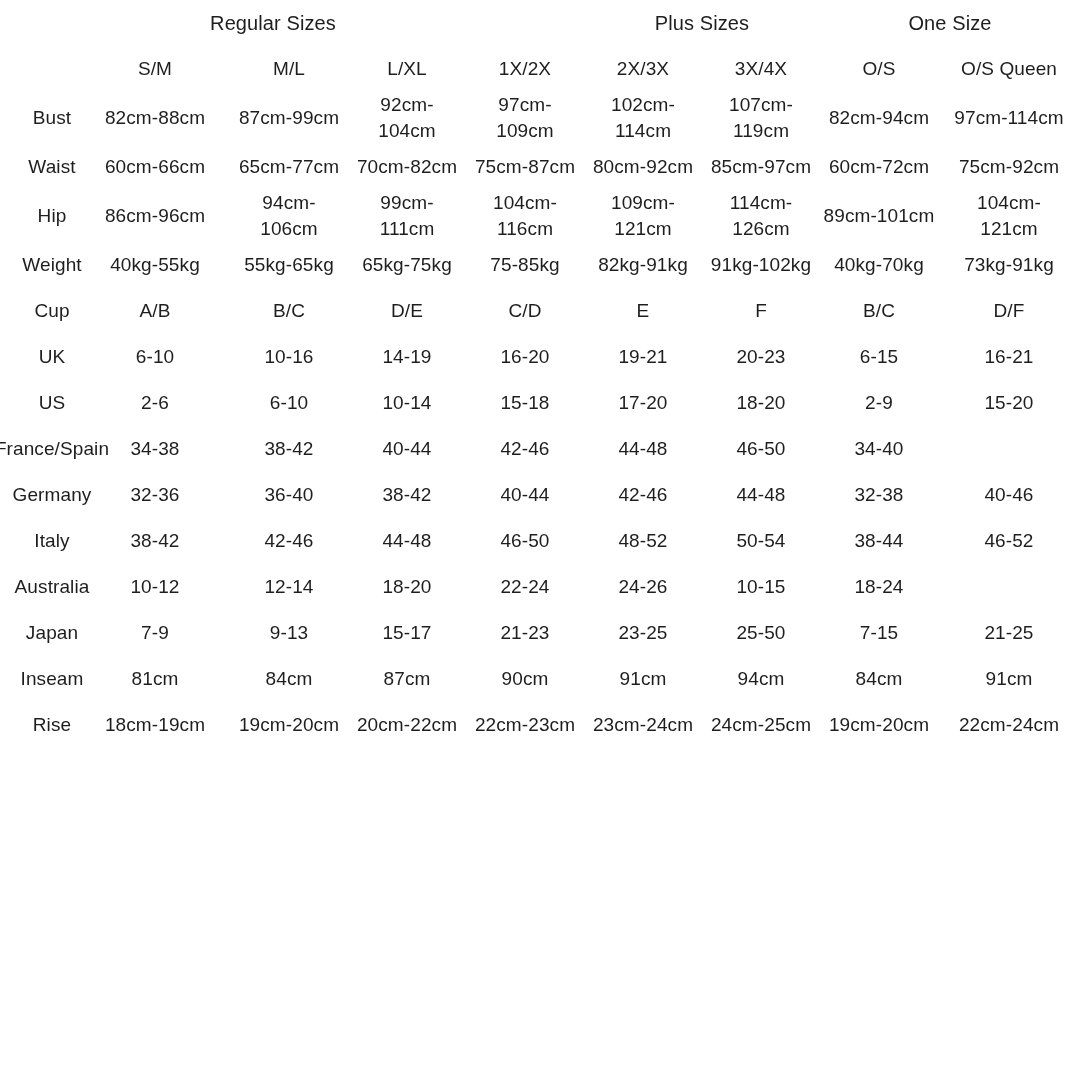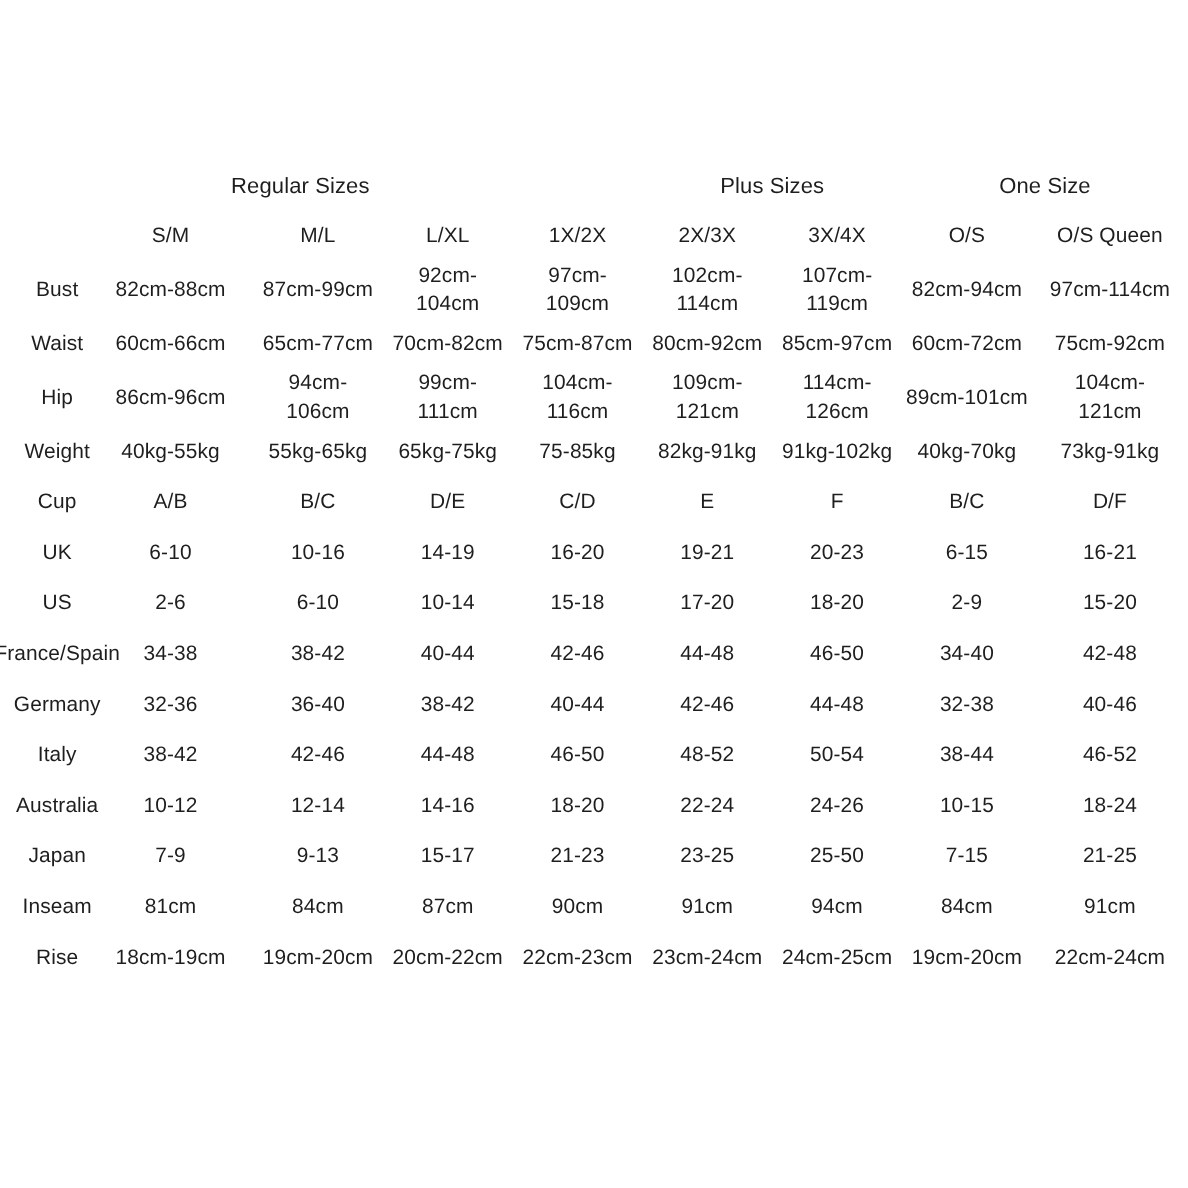--- a/index.html
+++ b/index.html
@@ -11,21 +11,20 @@
     background: #ffffff;
   }
   body {
     font-family: "Liberation Sans", "DejaVu Sans", sans-serif;
     color: #1e1e1e;
     font-size: 19px;
     font-weight: 500;
     letter-spacing: 0.1px;
   }
   .chart-wrap {
-    padding-top: 146px;
     width: 1080px;
   }
   .row {
     display: grid;
     grid-template-columns: 80px 150px 118px 118px 118px 118px 118px 118px 142px;
     min-height: 46px;
   }
   .cell {
     display: flex;
     align-items: center;
@@ -159,21 +158,20 @@
       </div>
       <div class="row">
         <div class="cell label-cell">France/Spain</div>
         <div class="cell">34-38</div>
         <div class="cell">38-42</div>
         <div class="cell">40-44</div>
         <div class="cell">42-46</div>
         <div class="cell">44-48</div>
         <div class="cell">46-50</div>
         <div class="cell">34-40</div>
-        <div class="cell">42-48</div>
       </div>
       <div class="row">
         <div class="cell label-cell">Germany</div>
         <div class="cell">32-36</div>
         <div class="cell">36-40</div>
         <div class="cell">38-42</div>
         <div class="cell">40-44</div>
         <div class="cell">42-46</div>
         <div class="cell">44-48</div>
         <div class="cell">32-38</div>
@@ -187,21 +185,20 @@
         <div class="cell">46-50</div>
         <div class="cell">48-52</div>
         <div class="cell">50-54</div>
         <div class="cell">38-44</div>
         <div class="cell">46-52</div>
       </div>
       <div class="row">
         <div class="cell label-cell">Australia</div>
         <div class="cell">10-12</div>
         <div class="cell">12-14</div>
-        <div class="cell">14-16</div>
         <div class="cell">18-20</div>
         <div class="cell">22-24</div>
         <div class="cell">24-26</div>
         <div class="cell">10-15</div>
         <div class="cell">18-24</div>
       </div>
       <div class="row">
         <div class="cell label-cell">Japan</div>
         <div class="cell">7-9</div>
         <div class="cell">9-13</div>

